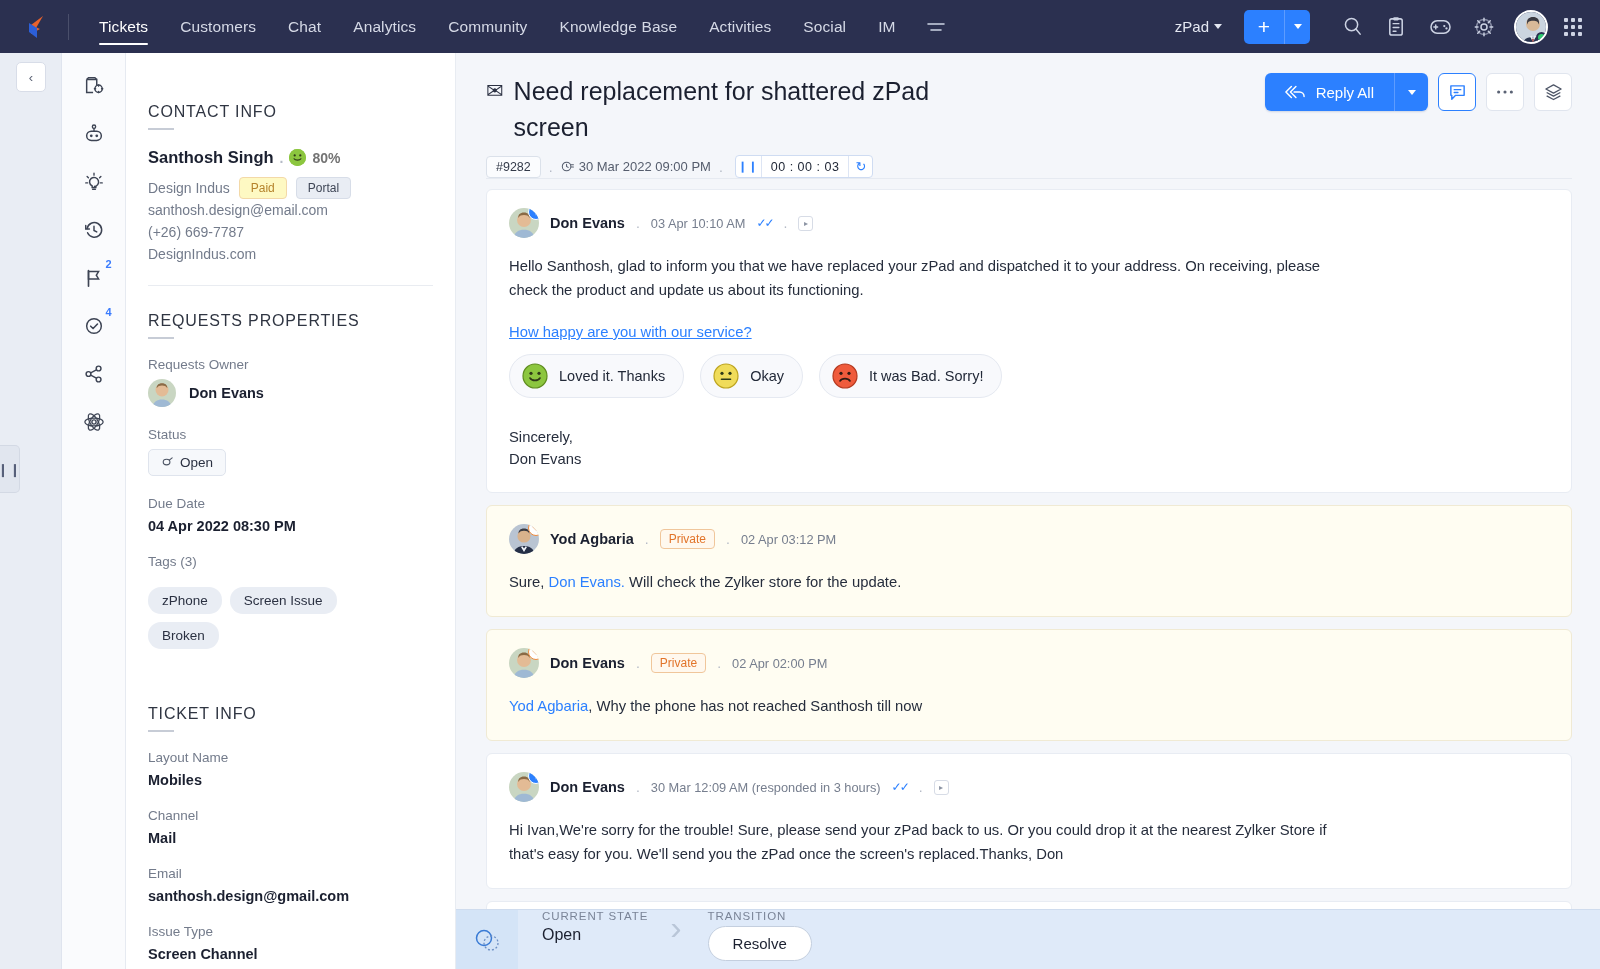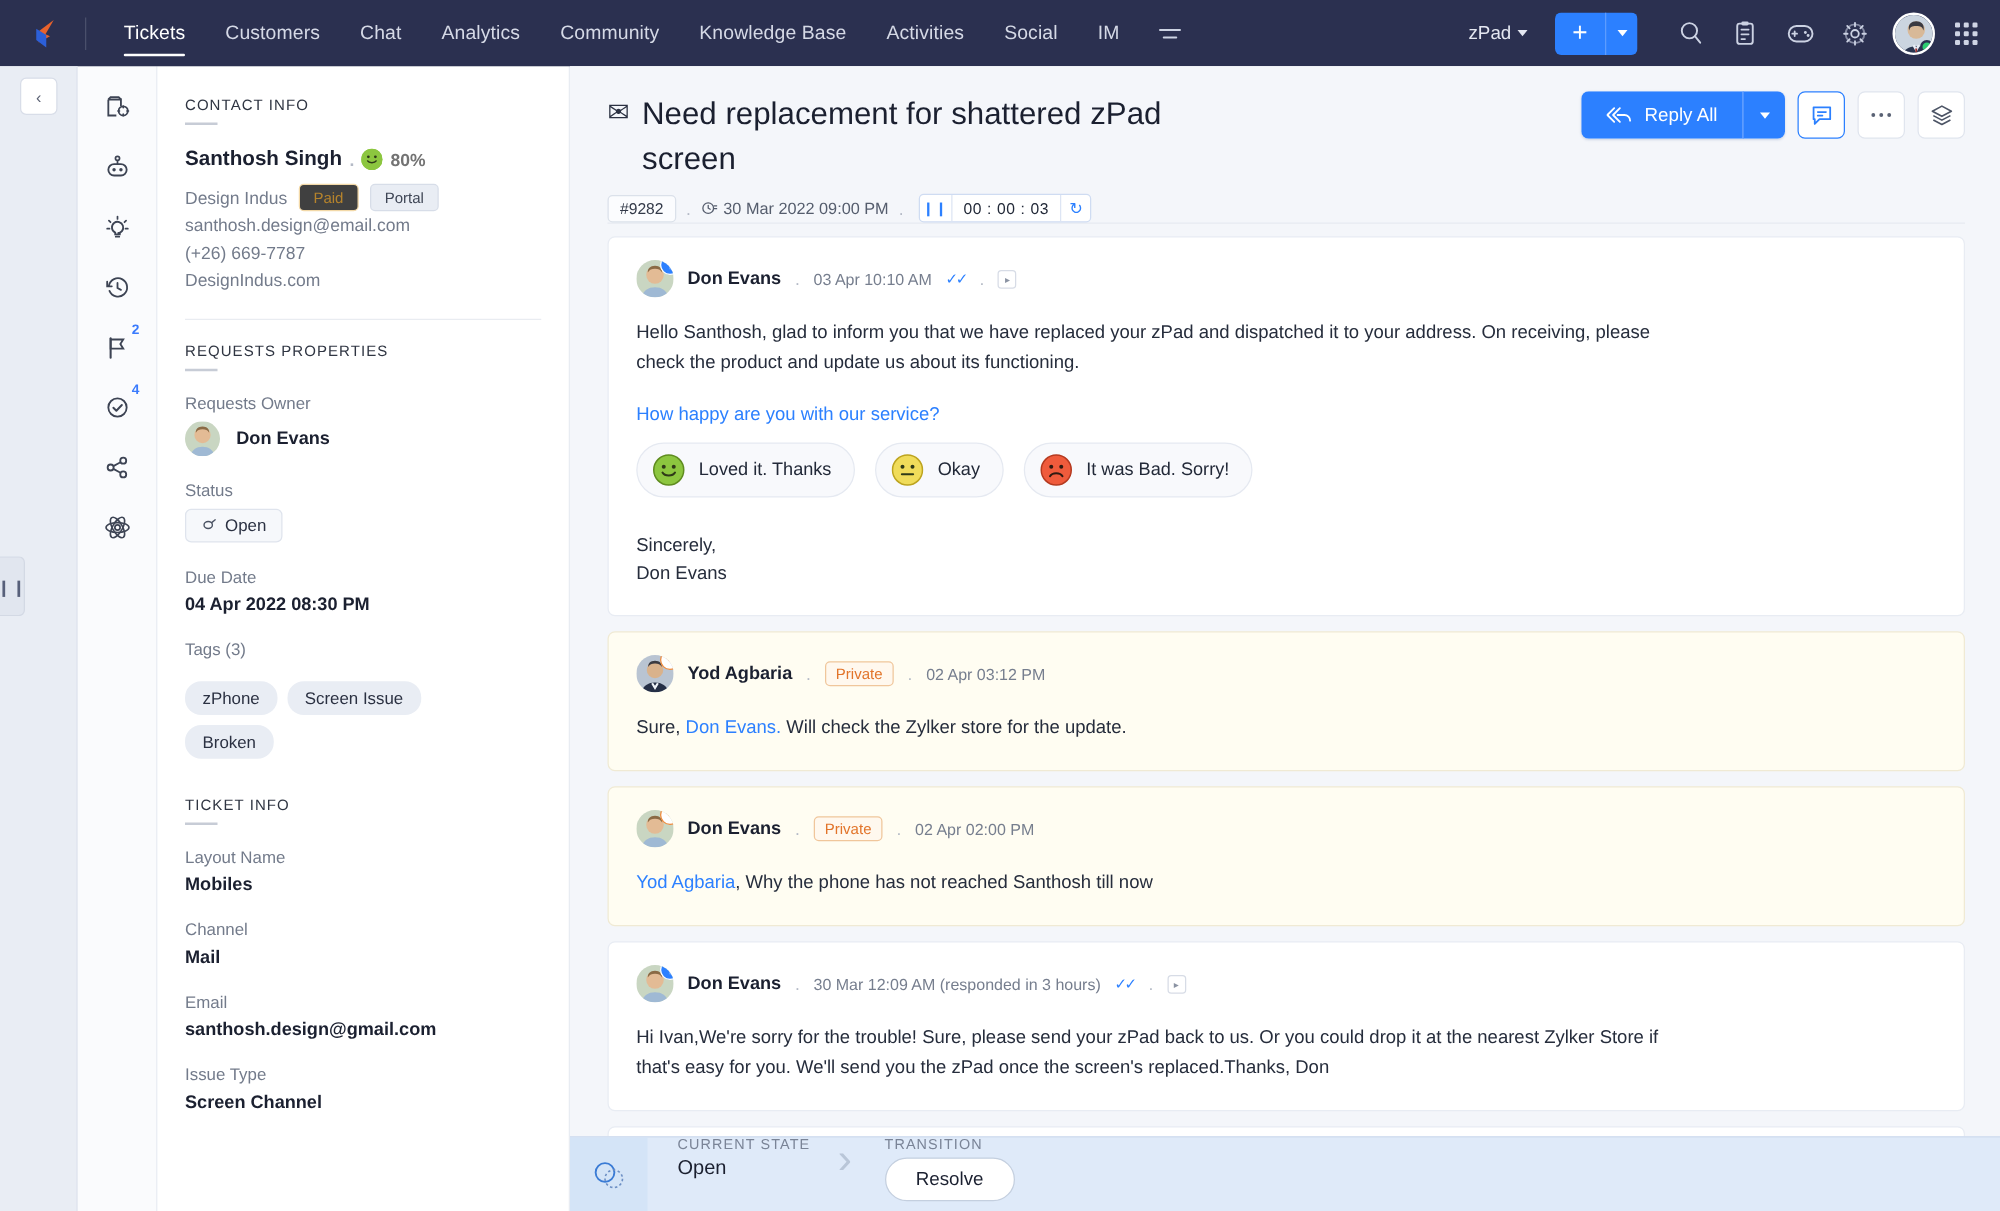--- a/index.html
+++ b/index.html
@@ -97,36 +97,37 @@
   }
   .rail-badge {
     position: absolute; top: 3px; right: 5px; font-size: 11px; color: #3a7bfd; font-weight: 600;
   }
 
   .infopanel {
     width: 330px; flex: 0 0 330px; background: #fff; padding: 24px 22px 0 22px;
     overflow: hidden; border-right: 1px solid #e8ecf2;
   }
   .sect-title {
-    font-size: 12px; letter-spacing: .85px; color: #2f3542; font-weight: 500;
+    font-size: 16px; letter-spacing: .85px; color: #2f3542; font-weight: 500;
     text-transform: uppercase;
+    margin-top: 26px;
   }
   .sect-rule { width: 26px; height: 2px; background: #c7ccd6; margin: 7px 0 18px; }
   .contact-name {
     font-size: 16.5px; font-weight: 700; color: #1b2030; display: flex; align-items: center; gap: 6px;
   }
   .dotsep { color: #b4bac6; font-size: 14px; }
   .pct { font-size: 14px; color: #737373; }
   .smiley { width: 17px; height: 17px; border-radius: 50%; display:inline-block; }
   .contact-row { display: flex; align-items: center; gap: 9px; margin-top: 10px; }
   .muted { color: #737b8b; font-size: 14px; line-height: 22px; }
   .tag-pill {
     font-size: 12px; padding: 3px 11px; border-radius: 4px; border: 1px solid transparent;
   }
-  .tag-paid { background: #404040; border-color: #f3d9a8; color: #b5832c; }
+  .tag-paid { background: #fef9c3; border-color: #f3d9a8; color: #b5832c; }
   .tag-portal { background: #e9edf4; border-color: #d7dde8; color: #3f4656; }
   .panel-rule { height: 1px; background: #e9ecf1; margin: 20px 0 18px; }
   .field-label { font-size: 13.5px; color: #737b8b; margin-bottom: 7px; }
   .field-value { font-size: 14.5px; color: #1b2030; font-weight: 600; }
   .field-block { margin-bottom: 20px; }
   .owner-row { display: flex; align-items: center; gap: 13px; }
   .owner-av { width: 28px; height: 28px; border-radius: 50%; overflow: hidden; flex:0 0 28px; }
   .status-chip {
     display: inline-flex; align-items: center; gap: 6px; font-size: 13.5px; color: #2b3142;
     background: #f6f8fb; border: 1px solid #dfe4ed; border-radius: 5px; padding: 5px 12px;
@@ -217,21 +218,21 @@
     border: 1px solid #f0c69b; background: #fff8ee; color: #e2742a; font-size: 12px;
     border-radius: 4px; padding: 2px 8px;
   }
   .ticks { color: #2c80ff; font-size: 12px; letter-spacing: -2px; }
   .mini-sq {
     width: 15px; height: 15px; border: 1px solid #d7dce6; border-radius: 3px; display:flex;
     align-items:center; justify-content:center; color:#8b93a3; font-size:8px; cursor:pointer;
   }
   .m-body { font-size: 14.8px; color: #262d3c; line-height: 24px; margin-top: 16px; max-width: 830px; }
   .link { color: #2c80ff; }
-  .q-link { color: #2c80ff; font-size: 14.8px; margin-top: 22px; display:block; cursor:pointer; }
+  .q-link { color: #2c80ff; font-size: 14.8px; margin-top: 22px; display:block; cursor:pointer;text-decoration:underline; }
   .feedback-row { display: flex; gap: 16px; margin-top: 14px; }
   .fb-btn {
     display: flex; align-items: center; gap: 11px; border: 1px solid #e5e9f1; background: #f8f9fc;
     border-radius: 22px; padding: 8px 18px 8px 12px; font-size: 14.5px; color: #222938; cursor: pointer;
   }
   .face { width: 26px; height: 26px; border-radius: 50%; flex: 0 0 26px; }
   .sign { font-size: 14.8px; color: #262d3c; line-height: 22px; margin-top: 28px; }
 
   
   .statusbar {

